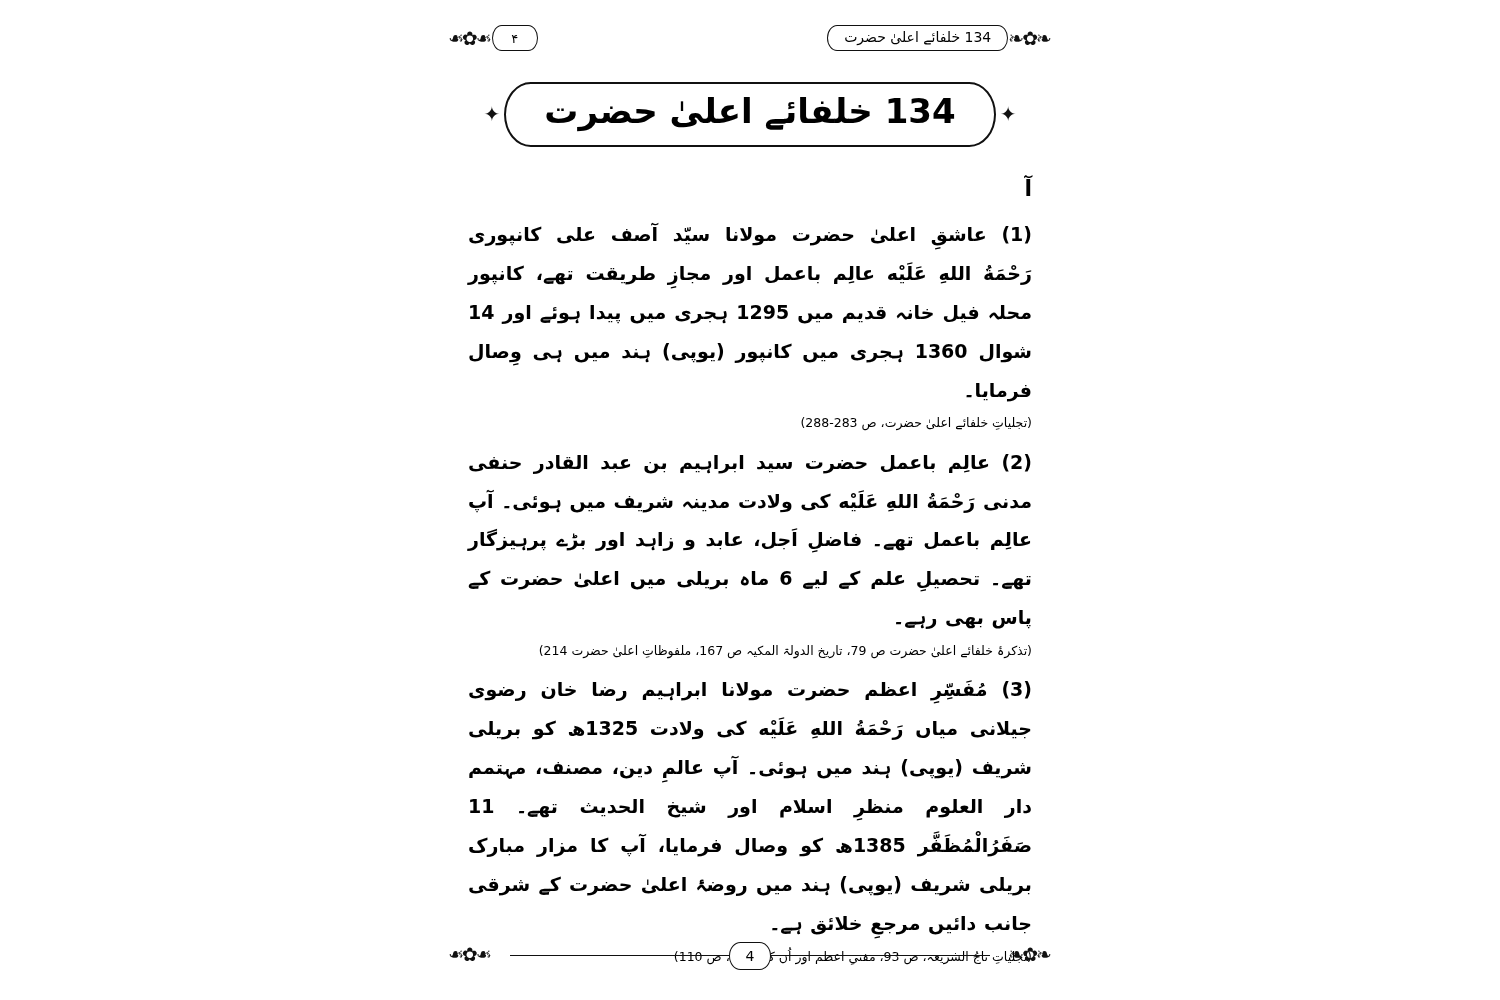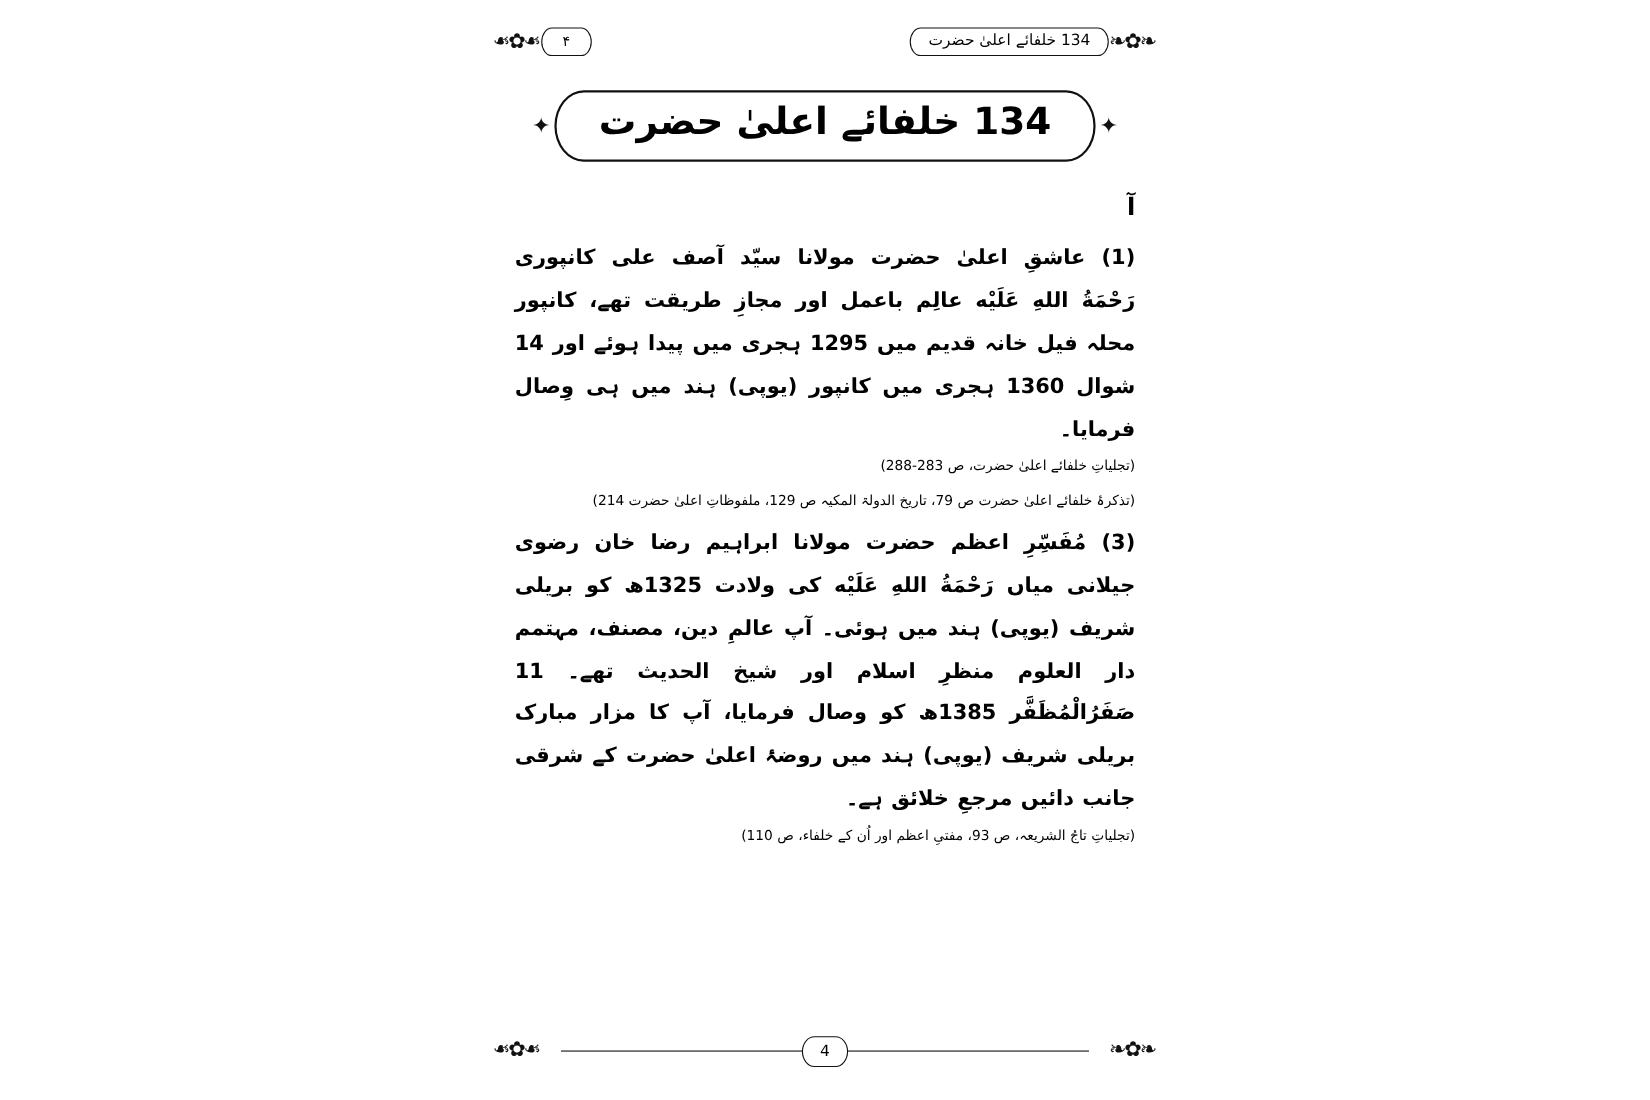--- a/index.html
+++ b/index.html
@@ -203,21 +203,22 @@
     </div>
 
     <div class="body">
 
       <div class="section-letter">آ</div>
 
       <p class="para">(1) عاشقِ اعلیٰ حضرت مولانا سیّد آصف علی کانپوری رَحْمَةُ اللهِ عَلَيْه عالِم باعمل اور مجازِ طریقت تھے، کانپور محلہ فیل خانہ قدیم میں 1295 ہجری میں پیدا ہوئے اور 14 شوال 1360 ہجری میں کانپور (یوپی) ہند میں ہی وِصال فرمایا۔</p>
       <p class="cite">(تجلیاتِ خلفائے اعلیٰ حضرت، ص 283-288)</p>
 
 
-      <p class="cite">(تذکرۂ خلفائے اعلیٰ حضرت ص 79، تاریخ الدولۃ المکیہ ص 129، ملفوظاتِ اعلیٰ حضرت 214)</p>
+      <p class="para">(2) عالِم باعمل حضرت سید ابراہیم بن عبد القادر حنفی مدنی رَحْمَةُ اللهِ عَلَيْه کی ولادت مدینہ شریف میں ہوئی۔ آپ عالِم باعمل تھے۔ فاضلِ اَجل، عابد و زاہد اور بڑے پرہیزگار تھے۔ تحصیلِ علم کے لیے 6 ماہ بریلی میں اعلیٰ حضرت کے پاس بھی رہے۔</p>
+      <p class="cite">(تذکرۂ خلفائے اعلیٰ حضرت ص 79، تاریخ الدولۃ المکیہ ص 167، ملفوظاتِ اعلیٰ حضرت 214)</p>
 
       <p class="para">(3) مُفَسِّرِ اعظم حضرت مولانا ابراہیم رضا خان رضوی جیلانی میاں رَحْمَةُ اللهِ عَلَيْه کی ولادت 1325ھ کو بریلی شریف (یوپی) ہند میں ہوئی۔ آپ عالمِ دین، مصنف، مہتمم دار العلوم منظرِ اسلام اور شیخ الحدیث تھے۔ 11 صَفَرُالْمُظَفَّر 1385ھ کو وصال فرمایا، آپ کا مزار مبارک بریلی شریف (یوپی) ہند میں روضۂ اعلیٰ حضرت کے شرقی جانب دائیں مرجعِ خلائق ہے۔</p>
       <p class="cite right-al">(تجلیاتِ تاجُ الشریعہ، ص 93، مفتیِ اعظم اور اُن کے خلفاء، ص 110)</p>
 
 
     </div>
 
     <div class="footer-band">
       <div class="orn right">❧✿❧</div>
       <div style="flex:1"></div>

